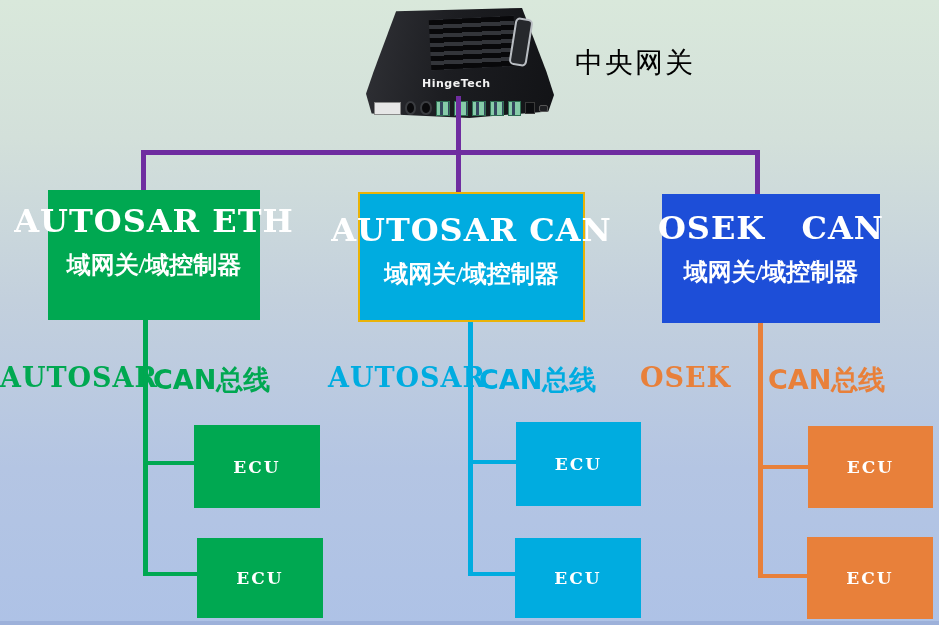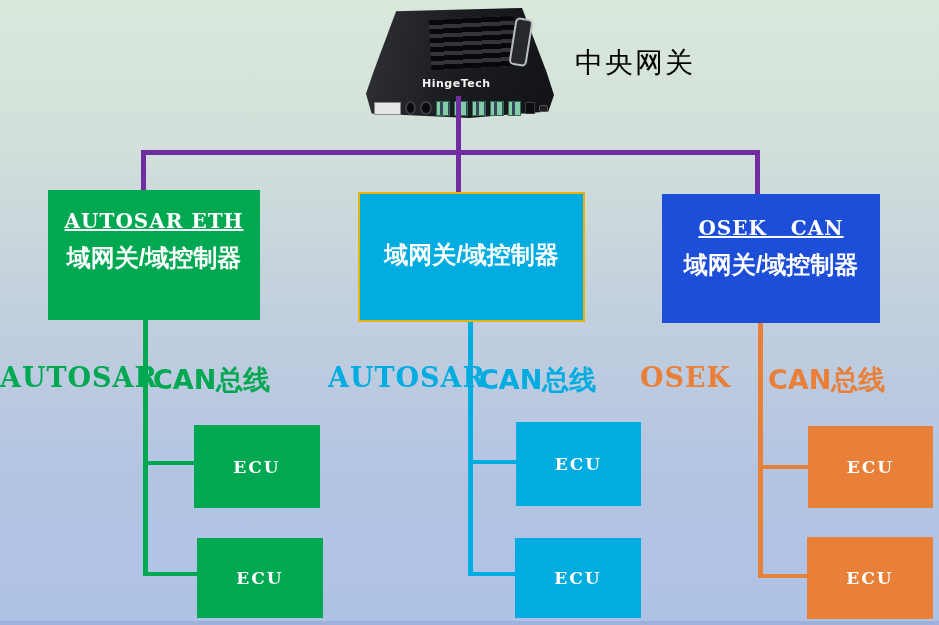--- a/index.html
+++ b/index.html
@@ -12,22 +12,22 @@
   
   .line{position:absolute;background:#6f2da0;}
   .busline-green{position:absolute;background:#00a851;}
   .busline-blue{position:absolute;background:#00ace0;}
   .busline-orange{position:absolute;background:#e8803a;}
   
   .domain-box{
     position:absolute;display:flex;flex-direction:column;align-items:center;justify-content:center;
     color:#ffffff;font-weight:bold;text-align:center;box-sizing:border-box;
   }
-  .domain-box .l1{font-size:20px;letter-spacing:1px;white-space:pre;text-decoration:underline;}
-  .domain-box .l2{font-size:24px;margin-top:9px;font-family:Liberation Sans, sans-serif;}
+  .domain-box .l1{font-size:32px;letter-spacing:1px;white-space:pre;}
+  .domain-box .l2{font-size:24px;margin-top:9px;font-family:Liberation Serif, serif;}
   .box-green{background:#00a851;padding-bottom:28px;}
   .box-blue{background:#00ace0;border:2px solid #eab308;padding-bottom:14px;}
   .box-orange{background:#1d4ed8;padding-bottom:20px;}
   
   .ecu{
     position:absolute;display:flex;align-items:center;justify-content:center;
     color:#fff;font-weight:bold;font-size:17px;letter-spacing:2px;
   }
   .ecu-green{background:#00a851;}
   .ecu-blue{background:#00ace0;}
@@ -99,20 +99,21 @@
 <div class="line" style="left:456px;top:96px;width:5px;height:98px;"></div>
 <div class="line" style="left:141px;top:150px;width:619px;height:5px;"></div>
 <div class="line" style="left:141px;top:150px;width:5px;height:42px;"></div>
 <div class="line" style="left:755px;top:150px;width:5px;height:46px;"></div>
 
 <div class="domain-box box-green" style="left:48px;top:190px;width:212px;height:130px;">
   <div class="l1">AUTOSAR ETH</div>
   <div class="l2">域网关/域控制器</div>
 </div>
 <div class="domain-box box-blue" style="left:358px;top:192px;width:227px;height:130px;">
+  <div class="l1">AUTOSAR CAN</div>
   <div class="l2">域网关/域控制器</div>
 </div>
 <div class="domain-box box-orange" style="left:662px;top:194px;width:218px;height:129px;">
   <div class="l1">OSEK   CAN</div>
   <div class="l2">域网关/域控制器</div>
 </div>
 
 <div class="busline-green" style="left:143px;top:320px;width:5px;height:256px;"></div>
 <div class="busline-green" style="left:143px;top:461px;width:53px;height:4px;"></div>
 <div class="busline-green" style="left:143px;top:572px;width:56px;height:4px;"></div>

